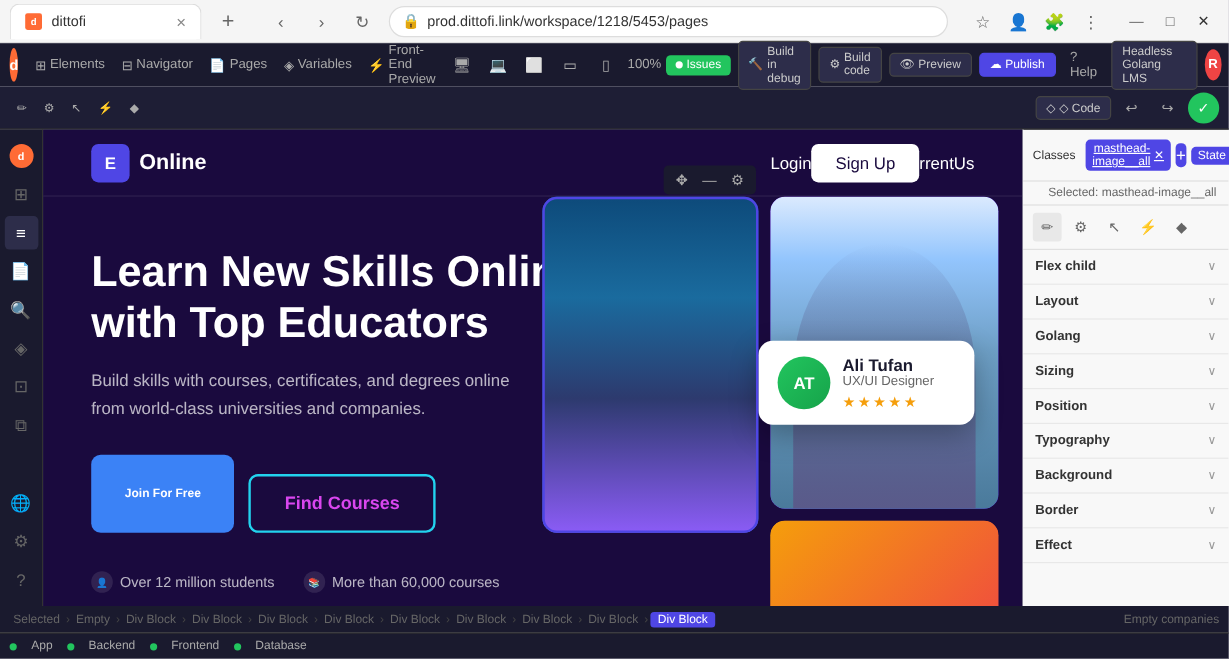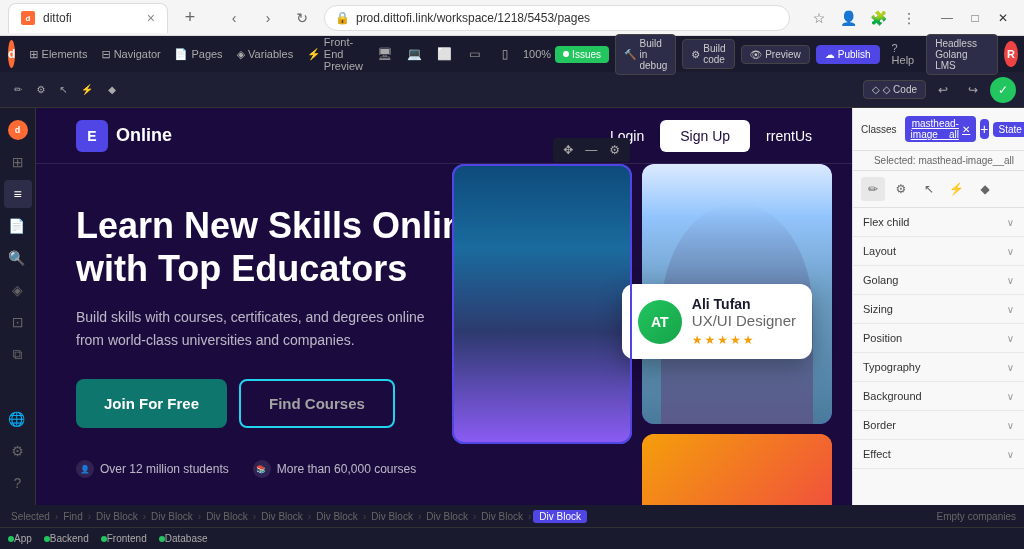--- a/index.html
+++ b/index.html
@@ -54,80 +54,80 @@
     .sidebar-icon.active { color: white; background: #2d2d4a; }
 
     
     .canvas-area { flex: 1; background: #2d2d4a; overflow: hidden; position: relative; }
     .canvas-frame { width: 100%; height: 100%; background: #1a0a3e; position: relative; overflow: hidden; }
 
     
     .site-nav { background: #1a0a3e; height: 56px; display: flex; align-items: center; padding: 0 40px; border-bottom: 1px solid rgba(255,255,255,0.1); }
     .site-logo { display: flex; align-items: center; gap: 8px; color: white; font-size: 18px; font-weight: bold; }
     .logo-icon { width: 32px; height: 32px; background: #4f46e5; border-radius: 6px; display: flex; align-items: center; justify-content: center; color: white; font-size: 14px; font-weight: bold; }
-    .site-nav-right { margin-left: auto; display: flex; align-items: center; gap: 16px; }
+    .site-nav-right { margin-left: auto; display: flex; align-items: center; }
     .nav-login { color: white; font-size: 14px; cursor: pointer; }
     .nav-signup { background: white; color: #1a0a3e; font-size: 14px; padding: 8px 20px; border-radius: 6px; cursor: pointer; font-weight: 500; }
     .nav-signin { color: white; font-size: 14px; cursor: pointer; }
 
     .site-hero { background: #1a0a3e; padding: 40px 40px 20px; display: flex; position: relative; min-height: 340px; }
     .hero-content { flex: 1; max-width: 450px; }
     .hero-title { color: white; font-size: 36px; font-weight: 700; line-height: 1.2; margin-bottom: 16px; }
     .hero-subtitle { color: rgba(255,255,255,0.7); font-size: 14px; line-height: 1.6; margin-bottom: 28px; max-width: 360px; }
     .hero-buttons { display: flex; gap: 12px; margin-bottom: 32px; }
-    .btn-primary { background: #0f766e; color: white; padding: 14px 28px; border-radius: 8px; font-size: 15px; font-weight: 600; cursor: pointer; border: none; }
-    .btn-outline { background: transparent; color: #a3a3a3; padding: 14px 28px; border-radius: 8px; font-size: 15px; font-weight: 600; cursor: pointer; border: 2px solid #22d3ee; }
+    .btn-primary { background: #3b82f6; color: white; padding: 14px 28px; border-radius: 8px; font-size: 10px; font-weight: 600; cursor: pointer; border: none; }
+    .btn-outline { background: transparent; color: #d946ef; padding: 14px 28px; border-radius: 8px; font-size: 15px; font-weight: 600; cursor: pointer; border: 2px solid #22d3ee; margin-top: 16px; }
     .hero-stats { display: flex; gap: 24px; align-items: center; }
     .stat-item { display: flex; align-items: center; gap: 6px; color: rgba(255,255,255,0.7); font-size: 12px; }
     .stat-icon { width: 18px; height: 18px; border-radius: 50%; background: rgba(255,255,255,0.1); display: flex; align-items: center; justify-content: center; font-size: 8px; color: white; }
 
     .hero-images { position: absolute; right: 0; top: 0; width: 420px; height: 100%; }
     .hero-img-1 { position: absolute; right: 220px; top: 0; width: 180px; height: 280px; background: linear-gradient(135deg, #1a6b9e, #0d4a7a); border-radius: 12px; overflow: hidden; }
     .hero-img-2 { position: absolute; right: 20px; top: 0; width: 190px; height: 260px; background: linear-gradient(135deg, #8b5cf6, #4f46e5); border-radius: 12px; overflow: hidden; }
     .hero-img-3 { position: absolute; right: 20px; top: 270px; width: 190px; height: 120px; background: linear-gradient(135deg, #f59e0b, #ef4444); border-radius: 12px; overflow: hidden; }
 
     .profile-card { position: absolute; right: 40px; top: 120px; background: white; border-radius: 12px; padding: 12px 16px; display: flex; align-items: center; gap: 10px; box-shadow: 0 8px 24px rgba(0,0,0,0.3); min-width: 180px; z-index: 10; }
     .profile-avatar { width: 44px; height: 44px; border-radius: 50%; background: linear-gradient(135deg, #22c55e, #16a34a); display: flex; align-items: center; justify-content: center; color: white; font-weight: bold; font-size: 14px; overflow: hidden; }
     .profile-info { }
     .profile-name { font-size: 14px; font-weight: 600; color: #1a1a2e; }
-    .profile-role { font-size: 15px; color: #666; margin-bottom: 4px; }
+    .profile-role { font-size: 11px; color: #666; margin-bottom: 4px; }
     .profile-stars { display: flex; gap: 2px; }
     .star { color: #f59e0b; font-size: 12px; }
 
     
     .selection-overlay { position: absolute; right: 220px; top: 0; width: 180px; height: 280px; border: 2px solid #4f46e5; border-radius: 12px; z-index: 20; pointer-events: none; }
     .selection-toolbar { position: absolute; top: -28px; right: 0; background: #1a1a2e; border-radius: 4px; display: flex; align-items: center; gap: 4px; padding: 3px 6px; }
     .sel-btn { color: #aaa; font-size: 12px; cursor: pointer; padding: 2px 4px; }
 
     
     .right-panel { width: 172px; background: #f8f8f8; border-left: 1px solid #e0e0e0; display: flex; flex-direction: column; overflow-y: auto; text-align: right; }
     .panel-section { border-bottom: 1px solid #e8e8e8; }
     .panel-header { display: flex; align-items: center; justify-content: space-between; padding: 8px 10px; cursor: pointer; }
-    .panel-header-label { font-size: 11px; color: #333; font-weight: 400; }
+    .panel-header-label { font-size: 11px; color: #333; font-weight: 700; }
     .panel-chevron { color: #999; font-size: 10px; }
     .panel-top { padding: 8px; display: flex; align-items: center; gap: 4px; border-bottom: 1px solid #e0e0e0; }
     .panel-tag { background: #e8e8e8; border-radius: 4px; padding: 2px 6px; font-size: 10px; color: #333; display: flex; align-items: center; gap: 3px; }
     .panel-tag.active { background: #4f46e5; color: white; text-decoration: underline; }
     .panel-add-btn { width: 20px; height: 20px; background: #4f46e5; border-radius: 4px; display: flex; align-items: center; justify-content: center; color: white; font-size: 14px; cursor: pointer; }
     .panel-selected { padding: 4px 10px; font-size: 10px; color: #666; border-bottom: 1px solid #e0e0e0; }
     .panel-toolbar { display: flex; align-items: center; gap: 4px; padding: 6px 8px; border-bottom: 1px solid #e0e0e0; }
     .panel-tool-btn { width: 24px; height: 24px; display: flex; align-items: center; justify-content: center; color: #666; cursor: pointer; font-size: 12px; border-radius: 3px; }
     .panel-tool-btn.active { background: #e8e8e8; }
     .panel-state-btn { margin-left: auto; background: #4f46e5; color: white; font-size: 10px; padding: 2px 6px; border-radius: 4px; cursor: pointer; }
 
     
     .breadcrumb-bar { background: #1a1a2e; height: 22px; display: flex; align-items: center; padding: 0 8px; gap: 2px; overflow: hidden; }
     .bc-item { color: #666; font-size: 10px; cursor: pointer; padding: 0 3px; white-space: nowrap; }
     .bc-item.active { background: #4f46e5; color: white; border-radius: 3px; padding: 1px 6px; }
     .bc-sep { color: #444; font-size: 10px; }
     .bc-right { margin-left: auto; color: #666; font-size: 10px; }
 
     
     .status-bar { background: #1a1a2e; height: 22px; display: flex; align-items: center; padding: 0 8px; gap: 12px; border-top: 1px solid #333; }
-    .status-item { display: flex; align-items: center; gap: 0; color: #aaa; font-size: 10px; justify-content: center; }
+    .status-item { display: flex; align-items: center; gap: 12px; color: #aaa; font-size: 10px; justify-content: center; }
     .status-dot { width: 6px; height: 6px; border-radius: 50%; background: #22c55e; }
 
     
     .star-deco { position: absolute; color: #a78bfa; font-size: 16px; }
   </style>
 </head>
 <body>
 
 <div class="browser-chrome">
   <div class="browser-tab">
@@ -417,21 +417,21 @@
         <span class="panel-header-label">Effect</span>
         <span class="panel-chevron">∨</span>
       </div>
     </div>
   </div>
 </div>
 
 <div class="breadcrumb-bar">
   <span class="bc-item">Selected</span>
   <span class="bc-sep">›</span>
-  <span class="bc-item">Find</span>
+  <span class="bc-item">Empty</span>
   <span class="bc-sep">›</span>
   <span class="bc-item">Div Block</span>
   <span class="bc-sep">›</span>
   <span class="bc-item">Div Block</span>
   <span class="bc-sep">›</span>
   <span class="bc-item">Div Block</span>
   <span class="bc-sep">›</span>
   <span class="bc-item">Div Block</span>
   <span class="bc-sep">›</span>
   <span class="bc-item">Div Block</span>

